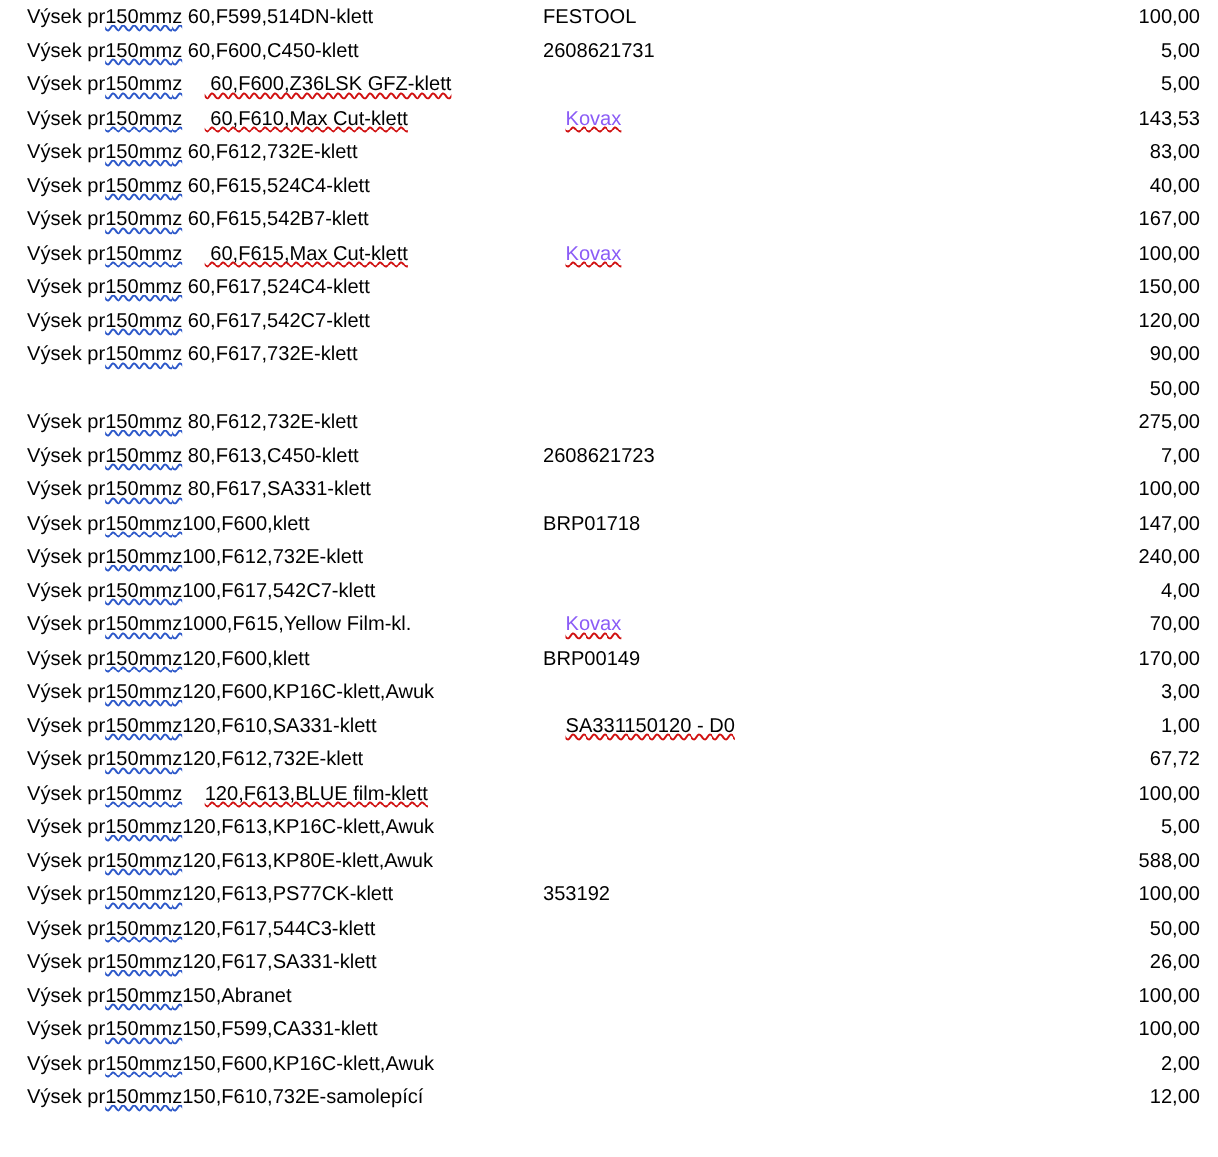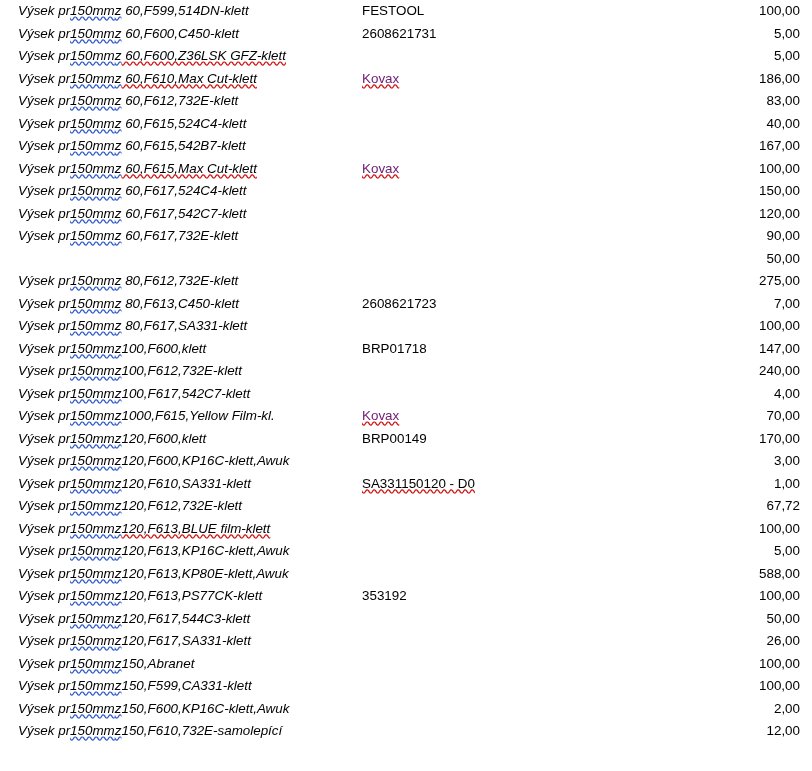--- a/index.html
+++ b/index.html
@@ -25,42 +25,42 @@
     position: relative;
     height: 22.5px;
     line-height: 22.5px;
     font-size: 13.4px;
     white-space: nowrap;
   }
   .c-desc {
     position: absolute;
     left: 18px;
     top: 0;
-    font-style: italic;
   }
   .c-code {
     position: absolute;
     left: 362px;
     top: 0;
   }
   .c-qty {
     position: absolute;
     right: 12px;
     top: 0;
     text-align: right;
   }
   
   .red {
-    color: #701a75;
+    color: #8b5cf6;
   }
   
   .sp-red {
     text-decoration: underline wavy #d01010;
     text-decoration-skip-ink: none;
     text-underline-offset: 1px;
+    margin-left: 15px;
   }
   .sp-blue {
     text-decoration: underline wavy #2b57c9;
     text-decoration-skip-ink: none;
     text-underline-offset: 1px;
   }
   
   .seg { display: inline; }
 </style>
 </head>
@@ -78,21 +78,21 @@
       <div class="c-qty">5,00</div>
     </div>
     <div class="row">
       <div class="c-desc"><span class="seg">Výsek pr</span><span class="seg sp-blue">150mm</span><span class="seg sp-blue">z</span><span class="seg sp-red"> 60,F600,Z36LSK GFZ-klett</span></div>
       <div class="c-code"></div>
       <div class="c-qty">5,00</div>
     </div>
     <div class="row">
       <div class="c-desc"><span class="seg">Výsek pr</span><span class="seg sp-blue">150mm</span><span class="seg sp-blue">z</span><span class="seg sp-red"> 60,F610,Max Cut-klett</span></div>
       <div class="c-code red sp-red">Kovax</div>
-      <div class="c-qty">186,00</div>
+      <div class="c-qty">143,53</div>
     </div>
     <div class="row">
       <div class="c-desc"><span class="seg">Výsek pr</span><span class="seg sp-blue">150mm</span><span class="seg sp-blue">z</span><span class="seg"> 60,F612,732E-klett</span></div>
       <div class="c-code"></div>
       <div class="c-qty">83,00</div>
     </div>
     <div class="row">
       <div class="c-desc"><span class="seg">Výsek pr</span><span class="seg sp-blue">150mm</span><span class="seg sp-blue">z</span><span class="seg"> 60,F615,524C4-klett</span></div>
       <div class="c-code"></div>
       <div class="c-qty">40,00</div>

